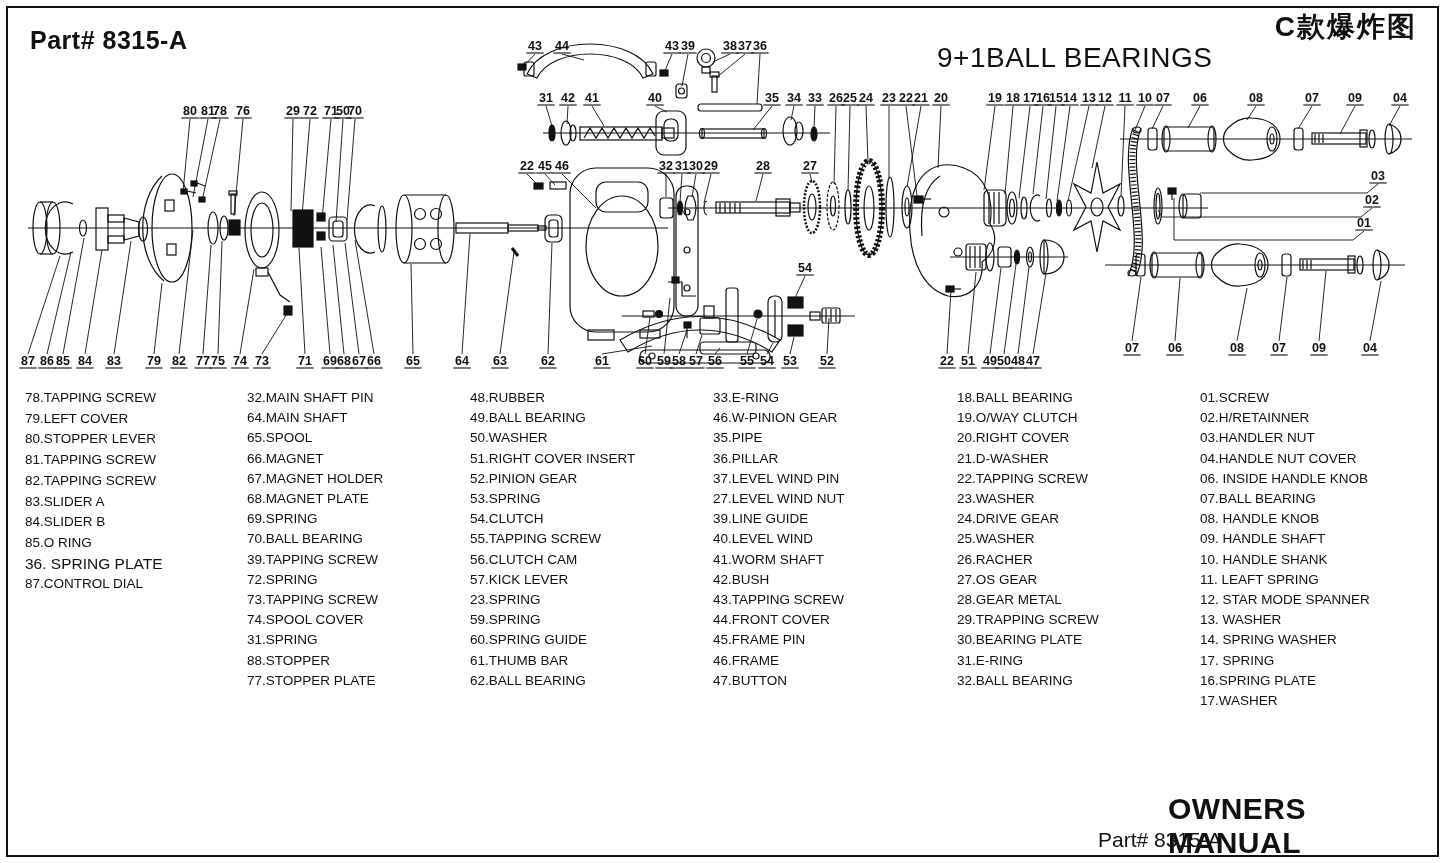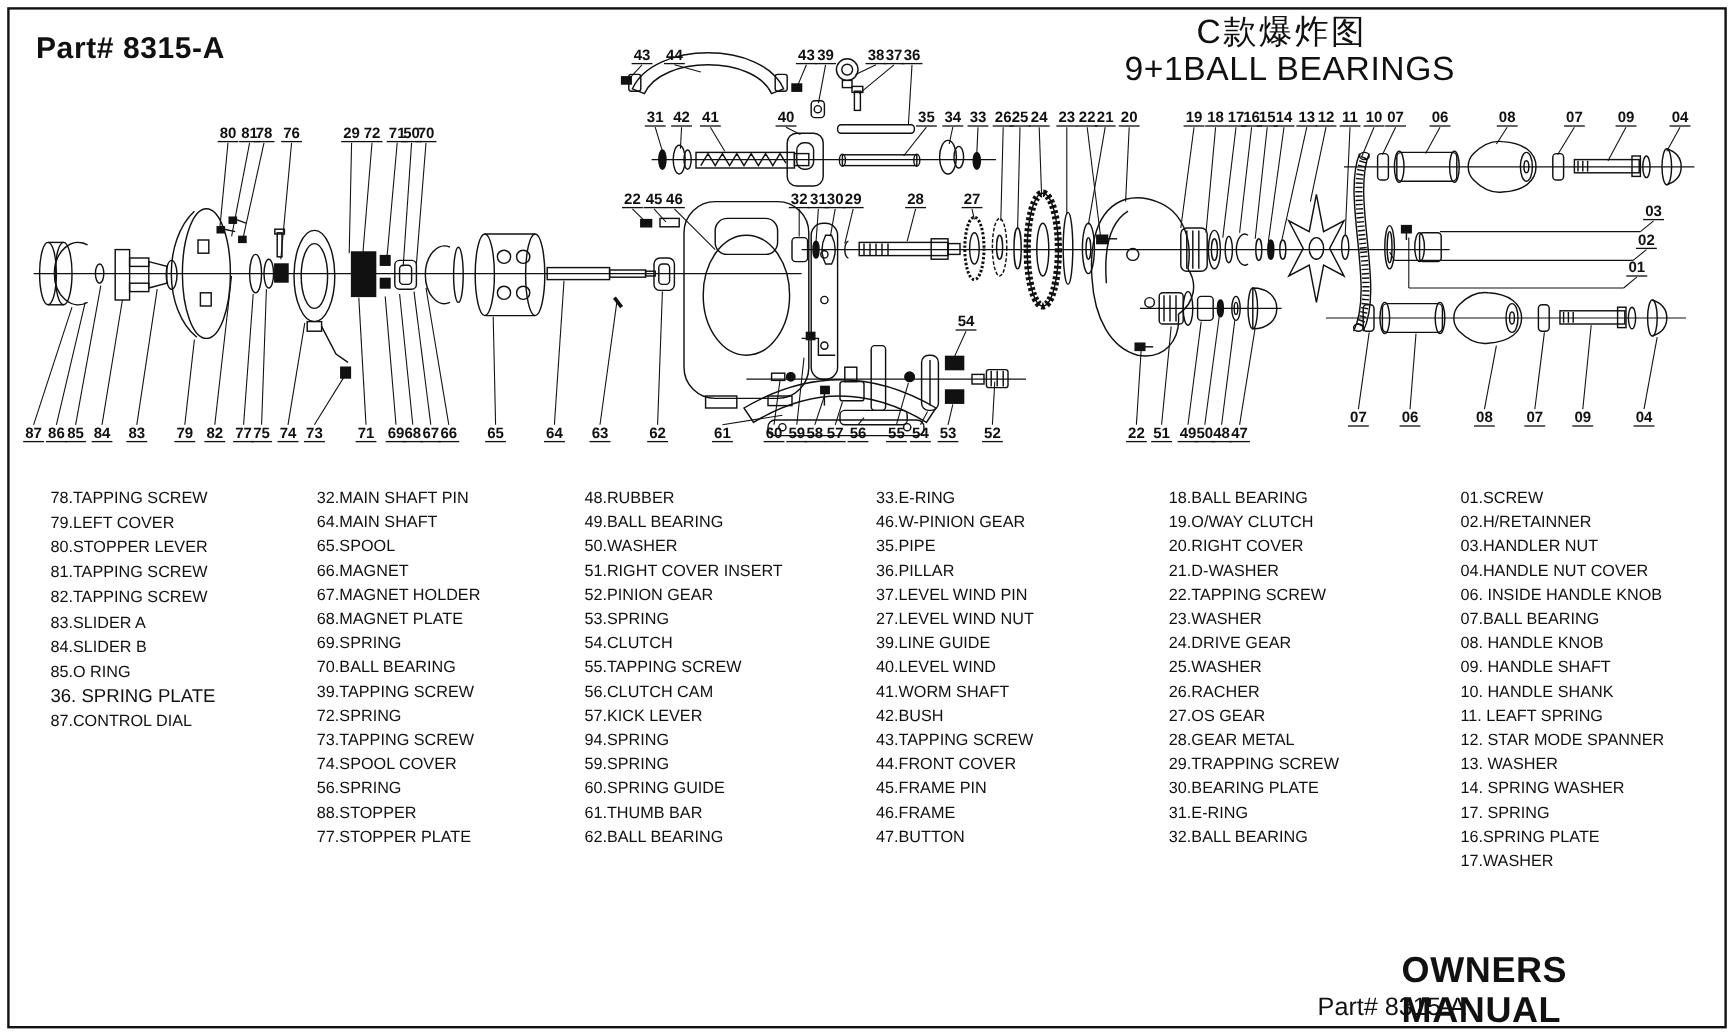--- a/index.html
+++ b/index.html
@@ -1,23 +1,23 @@
 <!DOCTYPE html>
 <html><head>
 <meta charset="utf-8">
 <style>
   html,body{margin:0;padding:0;background:#fff;}
   body{width:1445px;height:863px;position:relative;font-family:"Liberation Sans",sans-serif;color:#111;overflow:hidden;}
   .page-border{position:absolute;left:6px;top:6px;width:1429px;height:847px;border:2.5px solid #111;pointer-events:none;}
   .hdr-part{position:absolute;left:30px;top:26px;font-size:25px;font-weight:600;letter-spacing:.5px;}
-  .hdr-cn{position:absolute;right:28px;top:8px;width:420px;font-size:28px;font-weight:normal;letter-spacing:2px;}
+  .hdr-cn{position:absolute;right:28px;top:8px;width:420px;text-align:right;font-size:28px;font-weight:bold;letter-spacing:2px;}
   .hdr-bearings{position:absolute;right:28px;top:42px;width:480px;font-size:28px;font-weight:500;letter-spacing:.5px;}
   svg.diagram{position:absolute;left:0;top:0;}
   .plist{position:absolute;top:388px;font-size:13.5px;line-height:20.2px;white-space:nowrap;}
-  .plist ul{list-style:none;margin:17px;padding:0;}
+  .plist ul{list-style:none;margin:0;padding:0;}
   .c1{left:25px;line-height:20.7px;}
   .c1 li:nth-child(9){font-size:15.5px;}
   .c2{left:247px;}
   .c3{left:470px;}
   .c4{left:713px;}
   .c5{left:957px;}
   .c6{left:1200px;}
   .ftr-title{position:absolute;left:1136px;top:792px;font-size:30px;font-weight:800;letter-spacing:.5px;margin-left:32px;}
   .ftr-part{position:absolute;left:1098px;top:828px;font-size:21px;}
 </style>
@@ -653,38 +653,38 @@
       <li>65.SPOOL</li>
       <li>66.MAGNET</li>
       <li>67.MAGNET HOLDER</li>
       <li>68.MAGNET PLATE</li>
       <li>69.SPRING</li>
       <li>70.BALL BEARING</li>
       <li>39.TAPPING SCREW</li>
       <li>72.SPRING</li>
       <li>73.TAPPING SCREW</li>
       <li>74.SPOOL COVER</li>
-      <li>56.SPRING</li>
+      <li>31.SPRING</li>
       <li>88.STOPPER</li>
       <li>77.STOPPER PLATE</li>
     </ul>
   </div>
 <div class="plist c3">
     <ul>
       <li>48.RUBBER</li>
       <li>49.BALL BEARING</li>
       <li>50.WASHER</li>
       <li>51.RIGHT COVER INSERT</li>
       <li>52.PINION GEAR</li>
       <li>53.SPRING</li>
       <li>54.CLUTCH</li>
       <li>55.TAPPING SCREW</li>
       <li>56.CLUTCH CAM</li>
       <li>57.KICK LEVER</li>
-      <li>94.SPRING</li>
+      <li>23.SPRING</li>
       <li>59.SPRING</li>
       <li>60.SPRING GUIDE</li>
       <li>61.THUMB BAR</li>
       <li>62.BALL  BEARING</li>
     </ul>
   </div>
 <div class="plist c4">
     <ul>
       <li>33.E-RING</li>
       <li>46.W-PINION GEAR</li>

